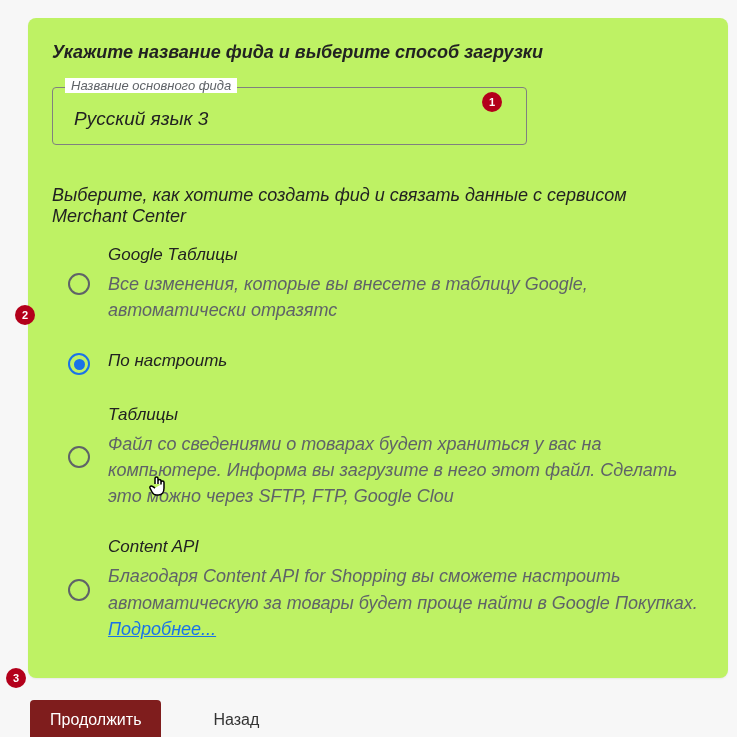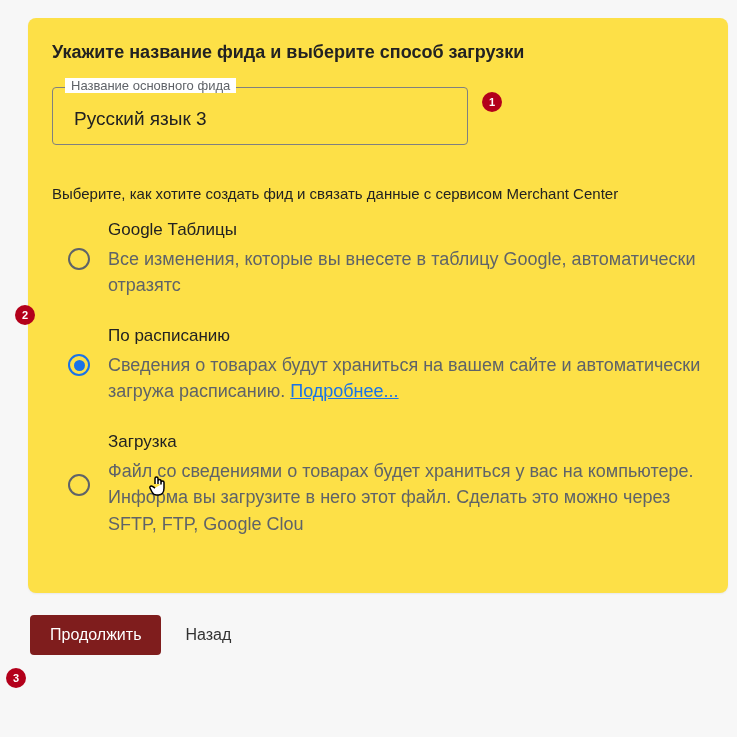--- a/index.html
+++ b/index.html
@@ -5,57 +5,58 @@
     * { box-sizing: border-box; margin: 0; padding: 0; }
     body {
       font-family: Arial, sans-serif;
       background: #f7f7f7;
       width: 737px;
       height: 737px;
       overflow: hidden;
       position: relative;
     }
     .card {
-      background: #fde047;
+      background: #bef264;
       border-radius: 8px;
       margin: 18px 0 0 28px;
       padding: 24px 24px 28px 24px;
       width: 700px;
       box-shadow: 0 1px 2px rgba(0,0,0,0.06);
+      font-style: italic;
     }
     .heading {
       font-size: 18px;
       font-weight: 600;
       color: #222;
       margin-bottom: 24px;
     }
     .field-outline {
       position: relative;
       border: 1px solid #808080;
       border-radius: 4px;
-      width: 416px;
+      width: 475px;
       padding: 20px 14px 14px 14px;
       margin-bottom: 40px;
     }
     .field-label {
       position: absolute;
       top: -10px;
       left: 12px;
       background: #fff;
       padding: 0 6px;
       font-size: 13px;
       color: #5f6368;
     }
     .field-value {
       font-size: 19px;
       color: #222;
       margin-left: 7px;
     }
     .instruction {
-      font-size: 15px;
+      font-size: 18px;
       color: #222;
       margin-bottom: 18px;
     }
     .option {
       display: flex;
       align-items: center;
       margin-bottom: 28px;
       padding-left: 16px;
     }
     .radio {
@@ -109,20 +110,21 @@
       border: none;
       border-radius: 4px;
       cursor: pointer;
     }
     .secondary-btn {
       background: transparent;
       color: #333;
       font-size: 16px;
       border: none;
       cursor: pointer;
+      margin-left: 28px;
     }
     .callout {
       position: absolute;
       width: 20px; height: 20px;
       background: #b3001b;
       color: #fff;
       font-size: 11px;
       font-weight: 700;
       border-radius: 50%;
       display: flex;
@@ -157,33 +159,39 @@
     <span class="radio"></span>
     <div class="option-text">
       <div class="option-title">Google Таблицы</div>
       <div class="option-desc">Все изменения, которые вы внесете в таблицу Google, автоматически отразятс</div>
     </div>
   </div>
 
   <div class="option">
     <span class="radio selected"></span>
     <div class="option-text">
-      <div class="option-title">По расписанию</div>
-      <div class="option-desc"><span>Сведения о товарах будут храниться на вашем сайте и автоматически загружа расписанию. </span><span class="link">Подробнее...</span></div>
+      <div class="option-title">По настроить</div>
     </div>
   </div>
 
   <div class="option">
     <span class="radio"></span>
     <div class="option-text">
-      <div class="option-title">Загрузка</div>
+      <div class="option-title">Таблицы</div>
       <div class="option-desc">Файл со сведениями о товарах будет храниться у вас на компьютере. Информа вы загрузите в него этот файл. Сделать это можно через SFTP, FTP, Google Clou</div>
     </div>
   </div>
 
+  <div class="option" style="margin-bottom:8px;">
+    <span class="radio"></span>
+    <div class="option-text">
+      <div class="option-title">Content API</div>
+      <div class="option-desc"><span>Благодаря Content API for Shopping вы сможете настроить автоматическую за товары будет проще найти в Google Покупках. </span><span class="link">Подробнее...</span></div>
+    </div>
+  </div>
 </div>
 
 <div class="button-row">
   <button class="primary-btn">Продолжить</button>
   <button class="secondary-btn">Назад</button>
 </div>
 
 <div class="callout" style="left:482px; top:92px;">1</div>
 <div class="callout" style="left:15px; top:305px;">2</div>
 <div class="callout" style="left:6px; top:668px;">3</div>

